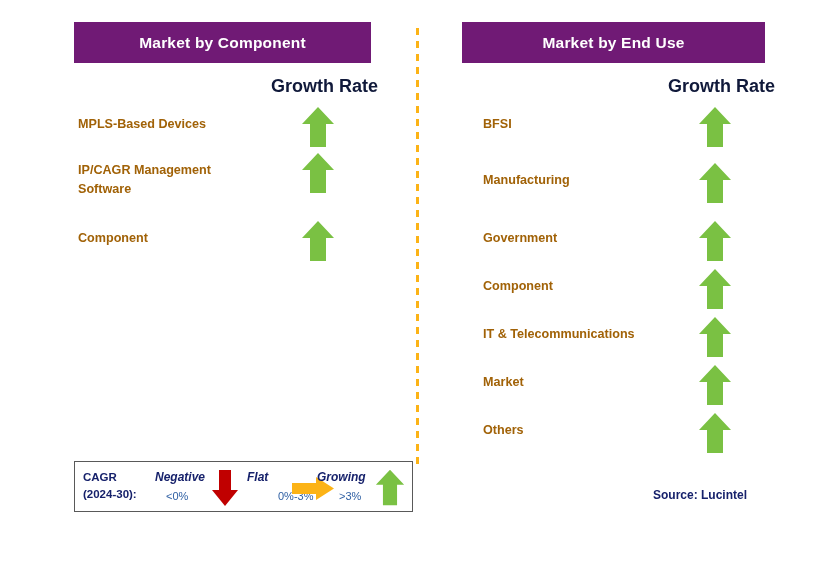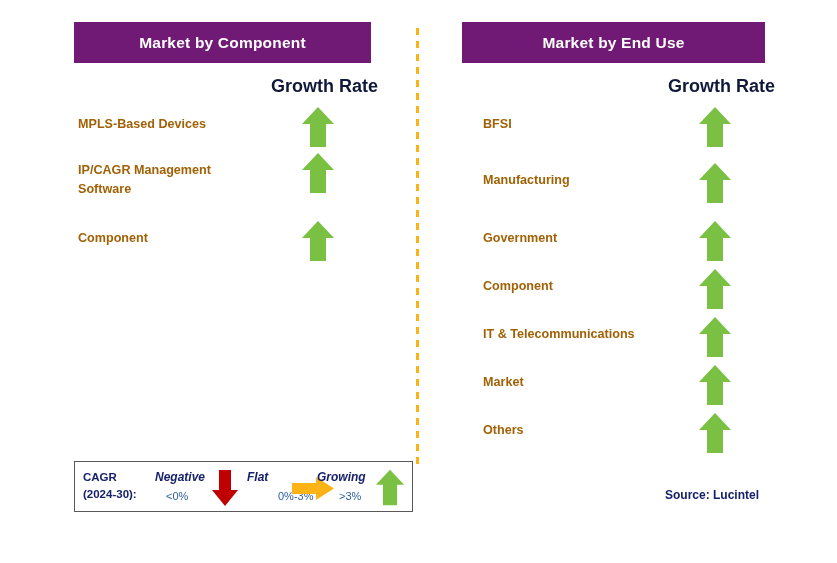--- a/index.html
+++ b/index.html
@@ -166,21 +166,20 @@
 
   
   .source {
     position: absolute;
     left: 653px;
     top: 488px;
     font-size: 12px;
     font-weight: bold;
     color: #16216b;
     white-space: nowrap;
-    margin-left: 12px;
   }
 </style>
 </head>
 <body>
 
 <div class="stage">
 
   <div class="panel left">
     <div class="panel-header">Market by Component</div>
 

